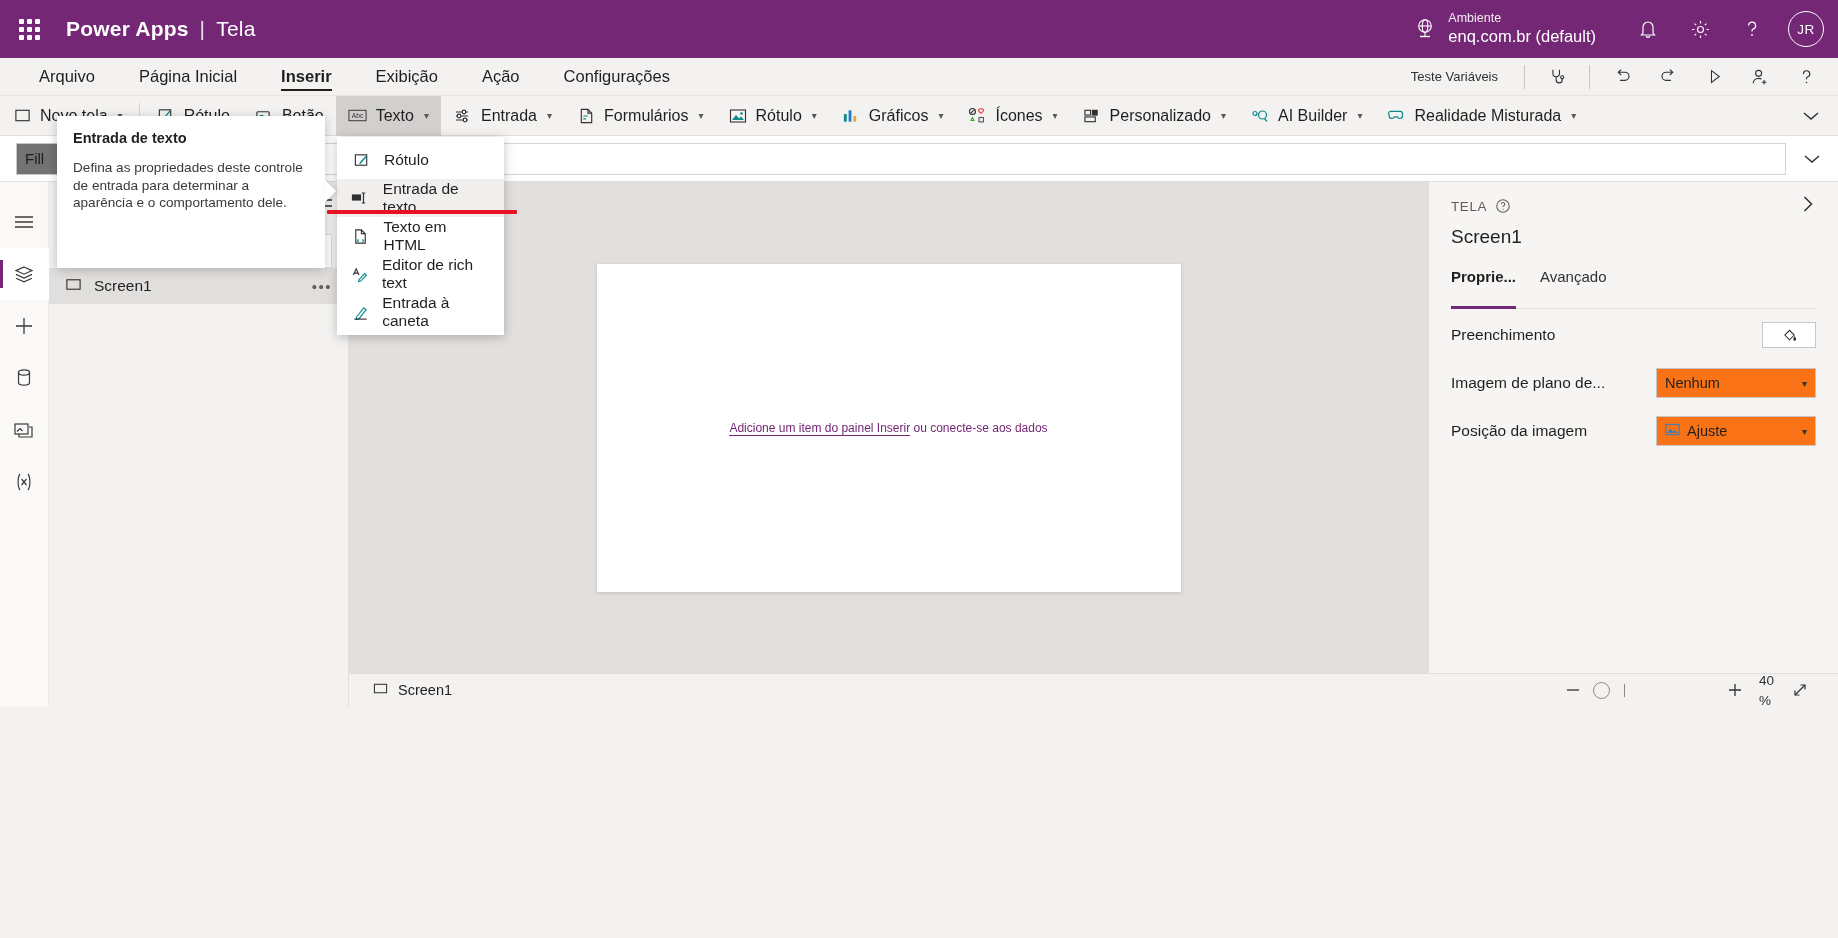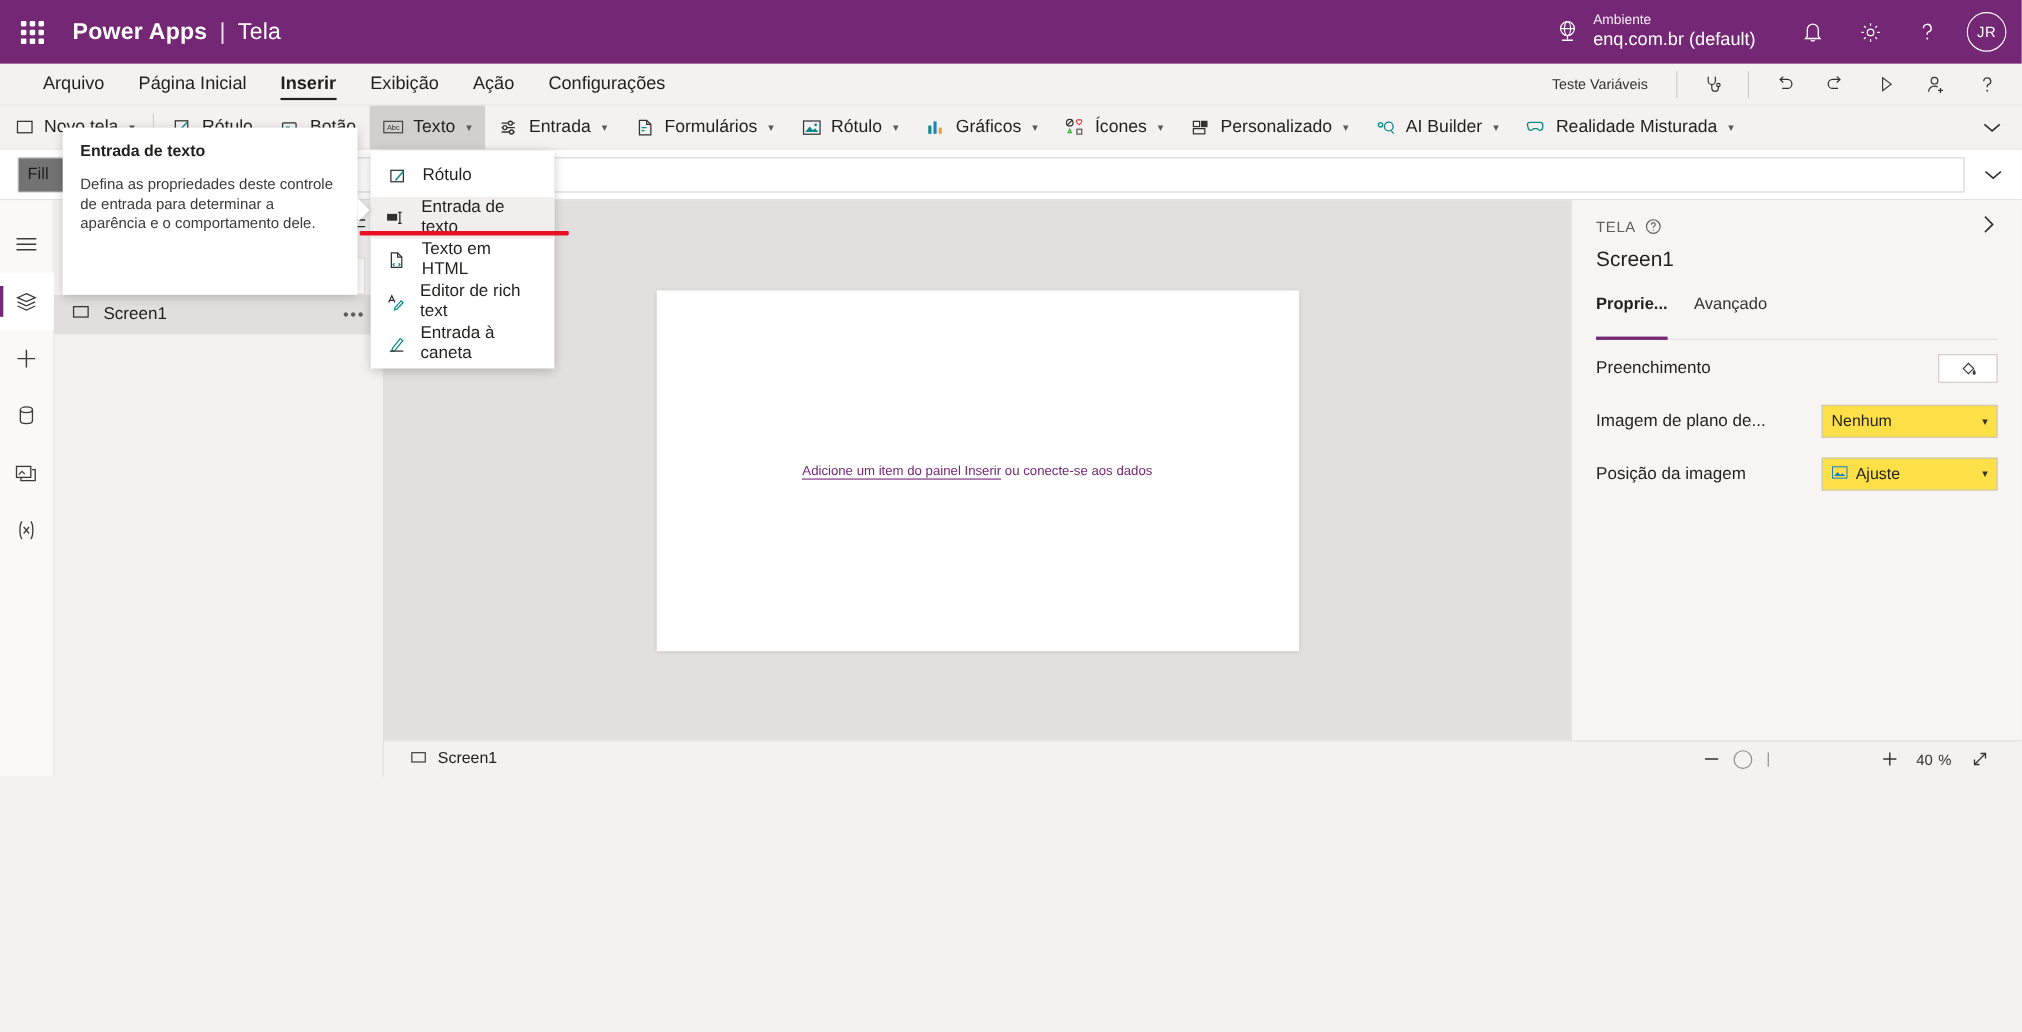--- a/index.html
+++ b/index.html
@@ -35,21 +35,21 @@
     display:flex; align-items:center; justify-content:center;
     font-size: 13.5px; letter-spacing:.4px; margin: 0 14px 0 10px; cursor:pointer;
   }
 
   
   .menubar {
     position:absolute; top:58px; left:0; width:1838px; height:38px;
     background:#f3f2f1; display:flex; align-items:center;
     border-bottom: 1px solid #e6e4e2;
   }
-  .menu-items { display:flex; align-items:flex-start; height:100%; padding-left: 26px; gap: 5px;}
+  .menu-items { display:flex; align-items:flex-start; height:100%; padding-left: 26px; gap: 18px;}
   .menu-item {
     font-size: 16.5px; color:#201f1e; padding: 0 13px; height:100%;
     display:flex; align-items:center; cursor:pointer; position:relative;
   }
   .menu-item.active { font-weight:700; }
   .menu-item.active::after {
     content:""; position:absolute; left:13px; right:13px; bottom:4px; height:2px; background:#201f1e;
   }
   .menubar-right { margin-left:auto; display:flex; align-items:center; height:100%; padding-right:10px; gap:2px;}
   .mb-label { font-size:13px; color:#323130; padding: 0 16px; cursor:pointer;}
@@ -150,38 +150,38 @@
   .props-tab { font-size:15px; color:#323130; padding-bottom:23px; cursor:pointer; position:relative;}
   .props-tab.active { font-weight:700; color:#201f1e;}
   .props-tab.active::after { content:""; position:absolute; left:0; right:0; bottom:-1px; height:3px; background:#742774;}
   .prop-row { display:flex; align-items:center; height:44px; margin-top:4px; }
   .prop-label { font-size:15.5px; color:#201f1e; width:172px; }
   .prop-swatch {
     margin-left:auto; width:54px; height:26px; border:1px solid #c8c6c4; background:#fff;
     display:flex; align-items:center; justify-content:center; cursor:pointer;
   }
   .prop-select {
-    margin-left:auto; width:160px; height:30px; border:1px solid #c8c6c4; background:#fde047;
+    margin-left:auto; width:160px; height:30px; border:1px solid #c8c6c4; background:#f97316;
     display:flex; align-items:center; padding: 0 8px; font-size:14.5px; color:#201f1e; cursor:pointer; gap:7px;
   }
   .prop-select .cv { margin-left:auto; font-size:10px; color:#323130;}
 
   
   .statusbar {
     position:absolute; bottom:0; left:349px; right:0; height:33px;
     background:#f3f2f1; border-top:1px solid #e1dfdd; display:flex; align-items:center;
     padding: 0 18px;
   }
   .sb-screen { display:flex; align-items:center; gap:10px; font-size:14.5px; color:#201f1e; margin-left:6px;}
   .sb-zoom { margin-left:auto; display:flex; align-items:center; gap:0px; }
   .sb-btn { width:40px; height:33px; display:flex; align-items:center; justify-content:center; cursor:pointer; color:#323130;}
   .sb-slider { display:flex; align-items:center; gap:14px; color:#a19f9d; }
   .sb-knob { width:17px; height:17px; border:1.3px solid #8a8886; border-radius:50%; }
   .sb-tick { width:1px; height:13px; background:#8a8886;}
-  .sb-pct { font-size:13.5px; color:#323130; margin: 0 6px 0 4px; display:flex; gap:5px;}
+  .sb-pct { font-size:13.5px; color:#323130; margin: 0 6px 0 4px; display:flex; gap:5px;flex-direction:column;}
 
   
   .callout {
     position:absolute; left:57px; top:116px; width:268px; height:152px;
     background:#fff; box-shadow: 0 2px 10px rgba(0,0,0,.22); padding: 14px 16px;
     z-index: 60;
   }
   .callout h4 { font-size:14.5px; color:#201f1e; font-weight:700; margin-bottom:13px;}
   .callout p { font-size:13.6px; color:#3b3a39; line-height:17.5px; margin-bottom:12px;}
   .callout-arrow {

